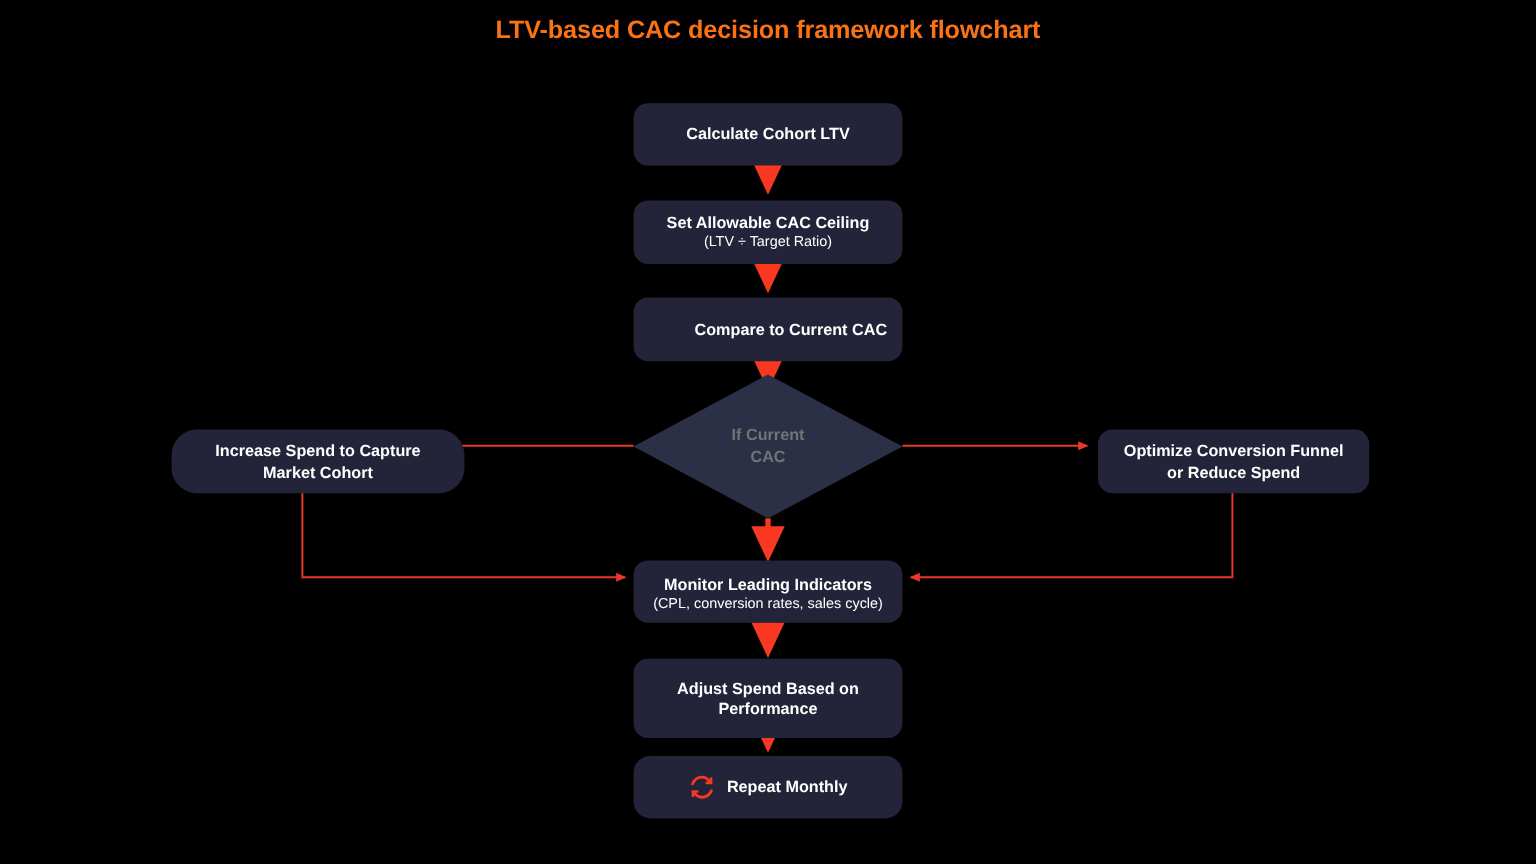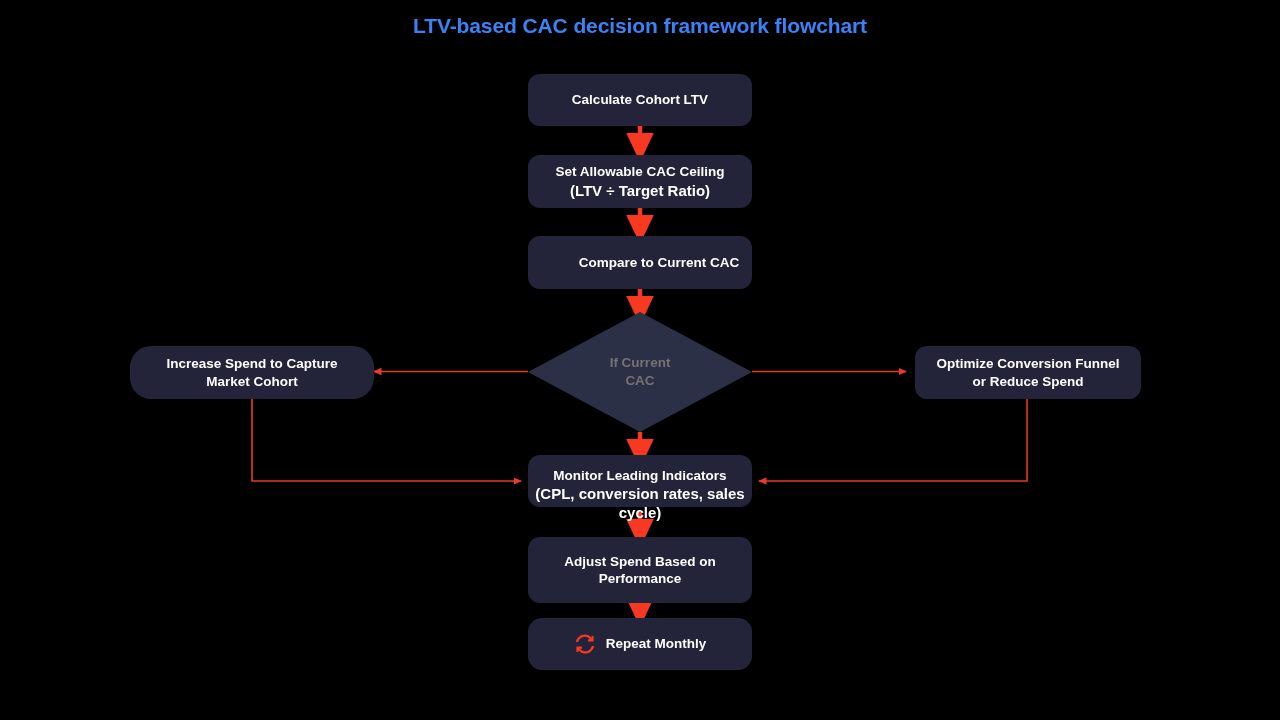--- a/index.html
+++ b/index.html
@@ -19,21 +19,21 @@
     width: 1280px;
     height: 720px;
     background: #000000;
   }
   #title {
     position: absolute;
     top: 14px;
     left: 0;
     width: 1280px;
     text-align: center;
-    color: #3b82f6;
+    color: #f97316;
     font-size: 21px;
     font-weight: bold;
     letter-spacing: -0.1px;
   }
   svg#wires {
     position: absolute;
     left: 0;
     top: 0;
     width: 1280px;
     height: 720px;
@@ -44,29 +44,30 @@
     box-sizing: border-box;
     background: #23243a;
     border-radius: 12px;
     color: #ffffff;
     display: flex;
     flex-direction: column;
     align-items: center;
     justify-content: center;
     text-align: center;
     line-height: 1.28;
+    margin-top: 12px;
   }
   .node .ln1 {
     font-size: 13.5px;
     font-weight: bold;
     white-space: nowrap;
   }
   .node .ln2 {
-    font-size: 15px;
-    font-weight: bold;
+    font-size: 12px;
+    font-weight: normal;
   }
   .node.overflow {
     overflow: visible;
   }
   .node.overflow .inner {
     position: absolute;
     left: 50%;
     top: 12px;
     transform: translateX(-50%);
     width: 250px;
@@ -163,21 +164,21 @@
   <div class="diamond-wrap" style="left:528px; top:312px; width:224px; height:120px;">
     <svg width="224" height="120" viewBox="0 0 224 120">
       <polygon points="112,0 224,60 112,120 0,60" fill="#2b3047"></polygon>
     </svg>
     <div class="diamond-label">
       <span>If Current</span>
       <span>CAC</span>
     </div>
   </div>
 
-  <div class="node" style="left:130px; top:346px; width:244px; height:53px;border-radius:21px;">
+  <div class="node" style="left:143px; top:346px; width:244px; height:53px;border-radius:21px;">
     <div class="ln1">Increase Spend to Capture</div>
     <div class="ln1">Market Cohort</div>
   </div>
 
   <div class="node" style="left:915px; top:346px; width:226px; height:53px;">
     <div class="ln1">Optimize Conversion Funnel</div>
     <div class="ln1">or Reduce Spend</div>
   </div>
 
   <div class="node overflow" style="left:528px; top:455px; width:224px; height:52px;">

